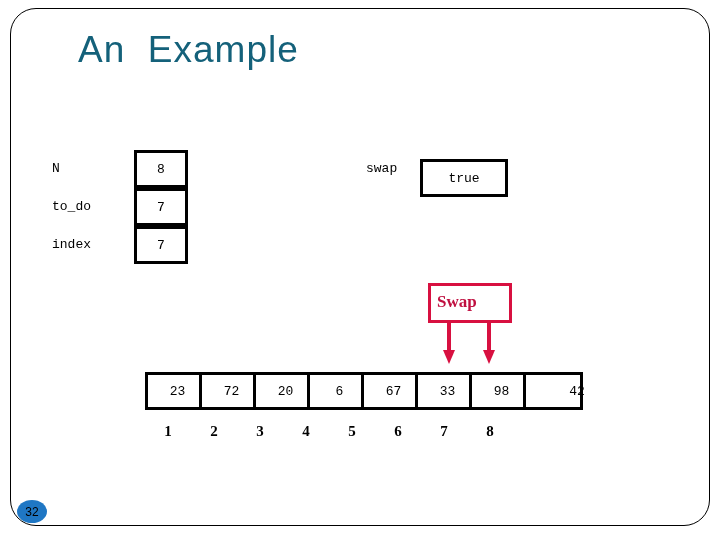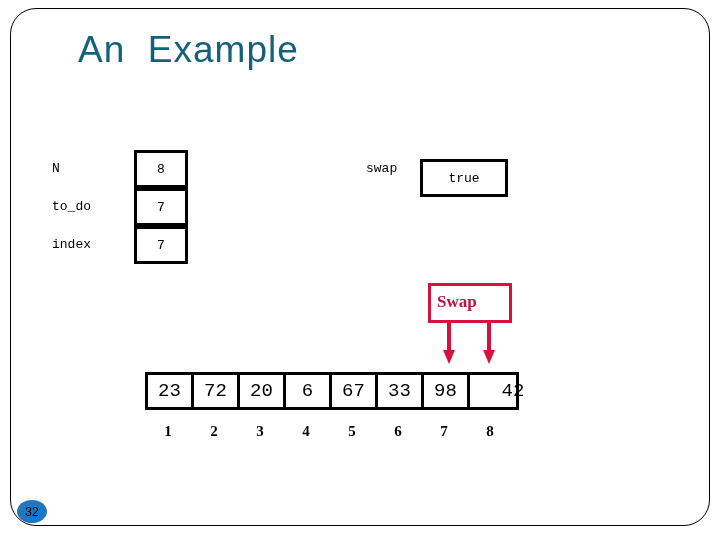--- a/index.html
+++ b/index.html
@@ -149,23 +149,24 @@
   }
   .array-cell {
     width: 46px;
     height: 100%;
     box-sizing: border-box;
     border-right: 3px solid #000000;
     display: flex;
     align-items: center;
     justify-content: center;
     font-family: "Liberation Mono", monospace;
-    font-size: 19px;
-    color: #000000;
-    background: #ffffff;
+    font-size: 13px;
+    color: #000000;
+    background: #ffffff;
+    margin-left: 8px;
   }
   .array-cell:last-child { border-right: none; padding-left: 40px; }
 
   #index-row {
     position: absolute;
     left: 145px;
     top: 420px;
     height: 22px;
     display: flex;
   }

